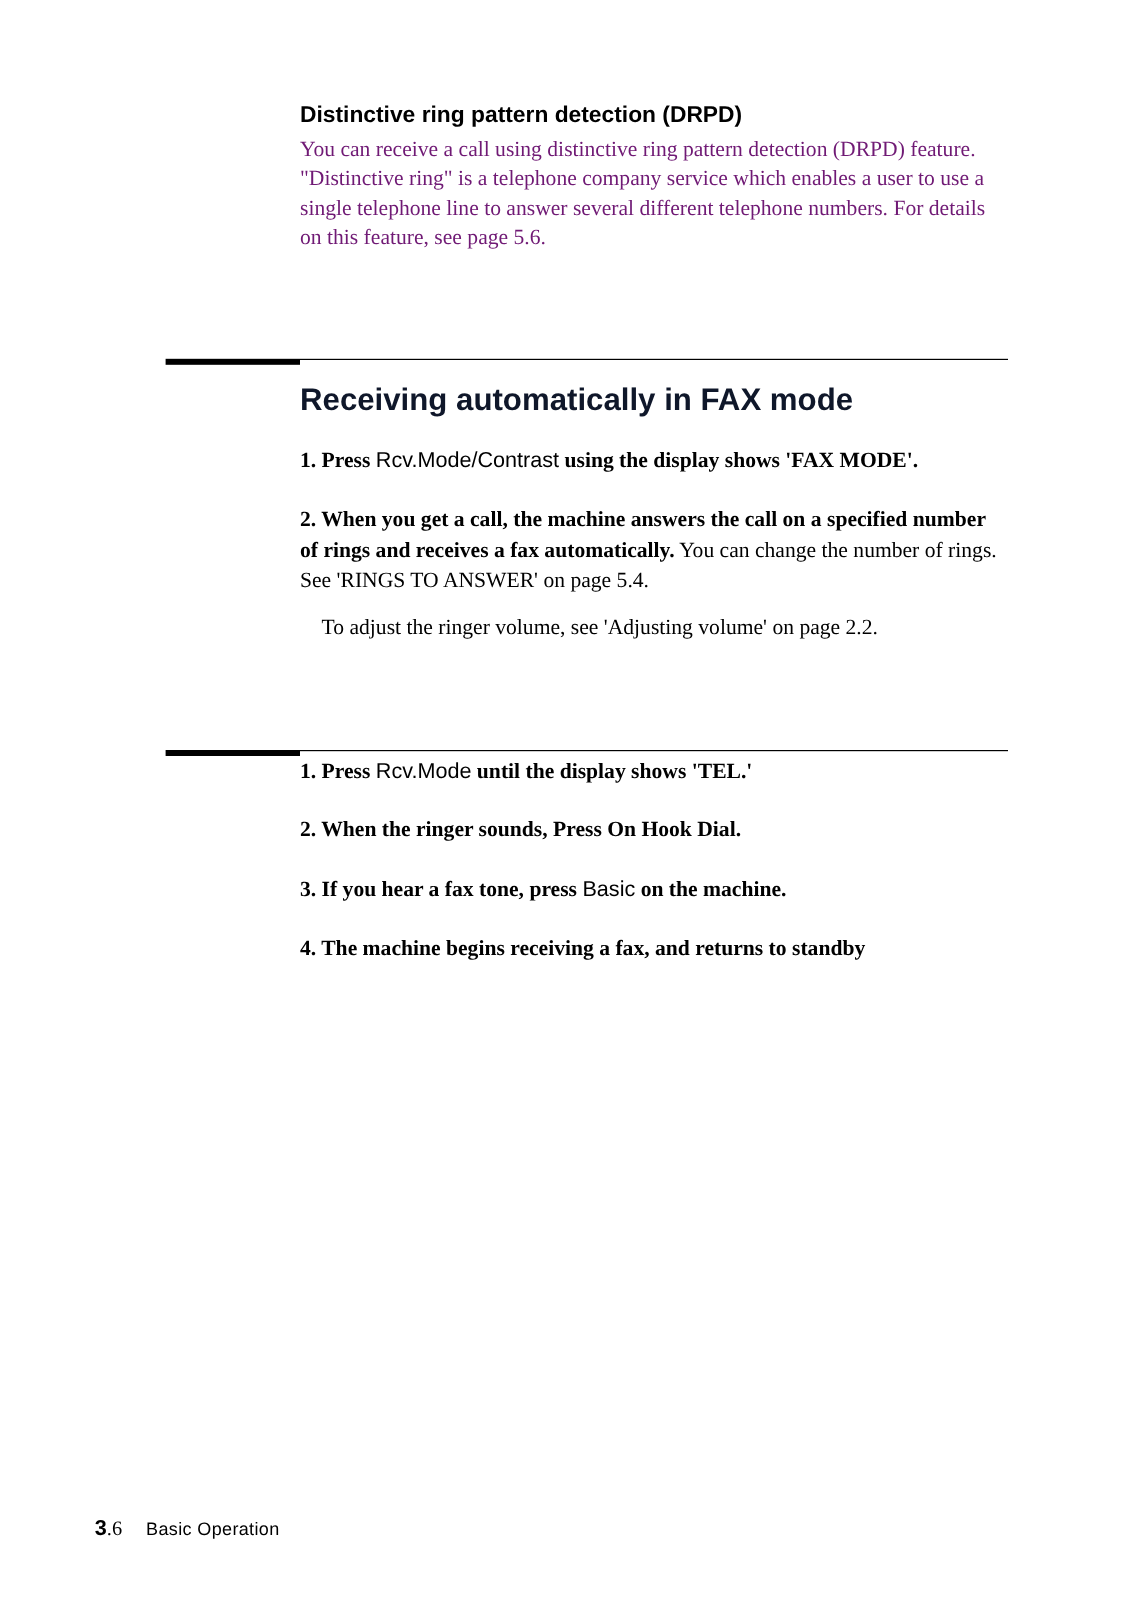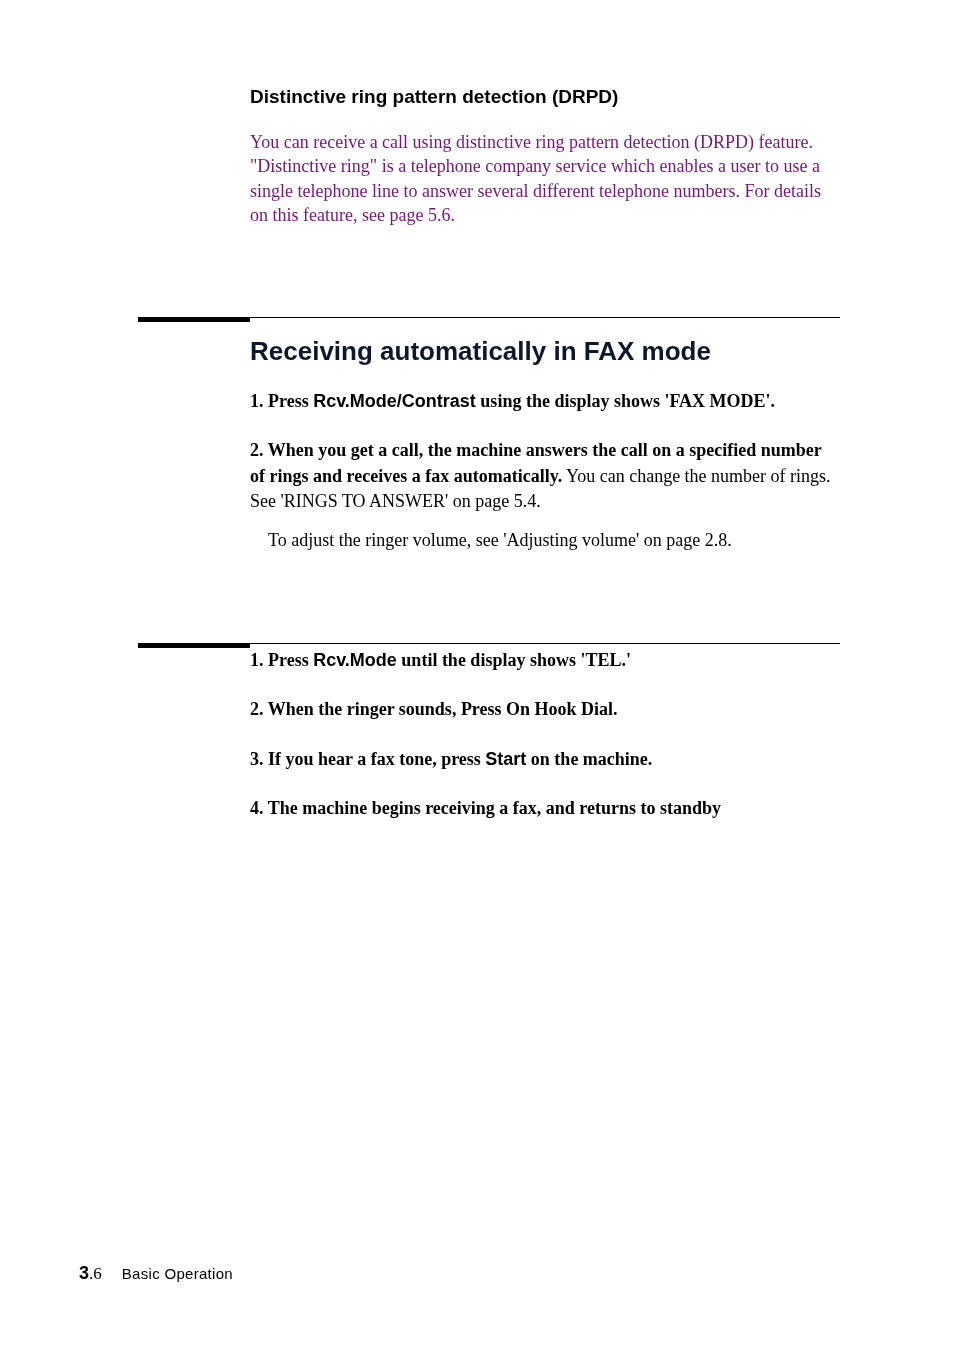--- a/index.html
+++ b/index.html
@@ -19,21 +19,21 @@
       padding: 86px 114px 0 138px;
     }
     .left-column {
       margin-left: 112px;
     }
     .subheading {
       font-family: Arial, Helvetica, sans-serif;
       font-weight: bold;
       font-size: 19px;
       color: #000000;
-      margin-bottom: 22px;
+      margin-bottom: 4px;
     }
     .body-text {
       font-family: 'Palatino Linotype', Palatino, Georgia, serif;
       font-size: 18px;
       line-height: 1.35;
       color: #701a75;
     }
     .section-divider {
       display: flex;
       margin-top: 90px;
@@ -65,21 +65,21 @@
       line-height: 1.4;
       color: #000000;
       font-weight: bold;
       margin-bottom: 24px;
     }
     .step-text .normal {
       font-weight: normal;
     }
     .step-text .helv-bold {
       font-family: Arial, Helvetica, sans-serif;
-      font-weight: bold;
+      font-weight: normal;
     }
     .step-indent {
       padding-left: 18px;
     }
     .step-sub {
       font-family: 'Palatino Linotype', Palatino, Georgia, serif;
       font-size: 18px;
       line-height: 1.4;
       font-weight: normal;
       margin-top: 14px;
@@ -124,39 +124,39 @@
 
   <div class="section-heading">Receiving automatically in FAX mode</div>
 
   <div class="left-column">
     <div class="step-text">
       <span>1. Press </span><span class="helv-bold">Rcv.Mode/Contrast</span><span> using the display shows 'FAX MODE'.</span>
     </div>
 
     <div class="step-text" style="margin-bottom:0;">
       <span>2. When you get a call, the machine answers the call on a specified number of rings and receives a fax automatically.</span><span class="normal"> You can change the number of rings. See 'RINGS TO ANSWER' on page 5.4.</span>
-      <div class="step-sub">To adjust the ringer volume, see 'Adjusting volume' on page 2.8.</div>
+      <div class="step-sub">To adjust the ringer volume, see 'Adjusting volume' on page 2.2.</div>
     </div>
   </div>
 
   <div class="section-divider" style="margin-top:90px;">
     <div class="thick-bar"></div>
     <div class="thin-line"></div>
   </div>
 
 
   <div class="left-column">
     <div class="step-text">
       <span>1. Press </span><span class="helv-bold">Rcv.Mode</span><span> until the display shows 'TEL.'</span>
     </div>
 
     <div class="step-text">2. When the ringer sounds, Press On Hook Dial.</div>
 
     <div class="step-text">
-      <span>3. If you hear a fax tone, press </span><span class="helv-bold">Start</span><span> on the machine.</span>
+      <span>3. If you hear a fax tone, press </span><span class="helv-bold">Basic</span><span> on the machine.</span>
     </div>
 
     <div class="step-text" style="margin-bottom:0;">
       <span>4. The machine begins receiving a fax, and returns to standby</span><br>
     </div>
   </div>
 
 </div>
 
 <div class="footer">

